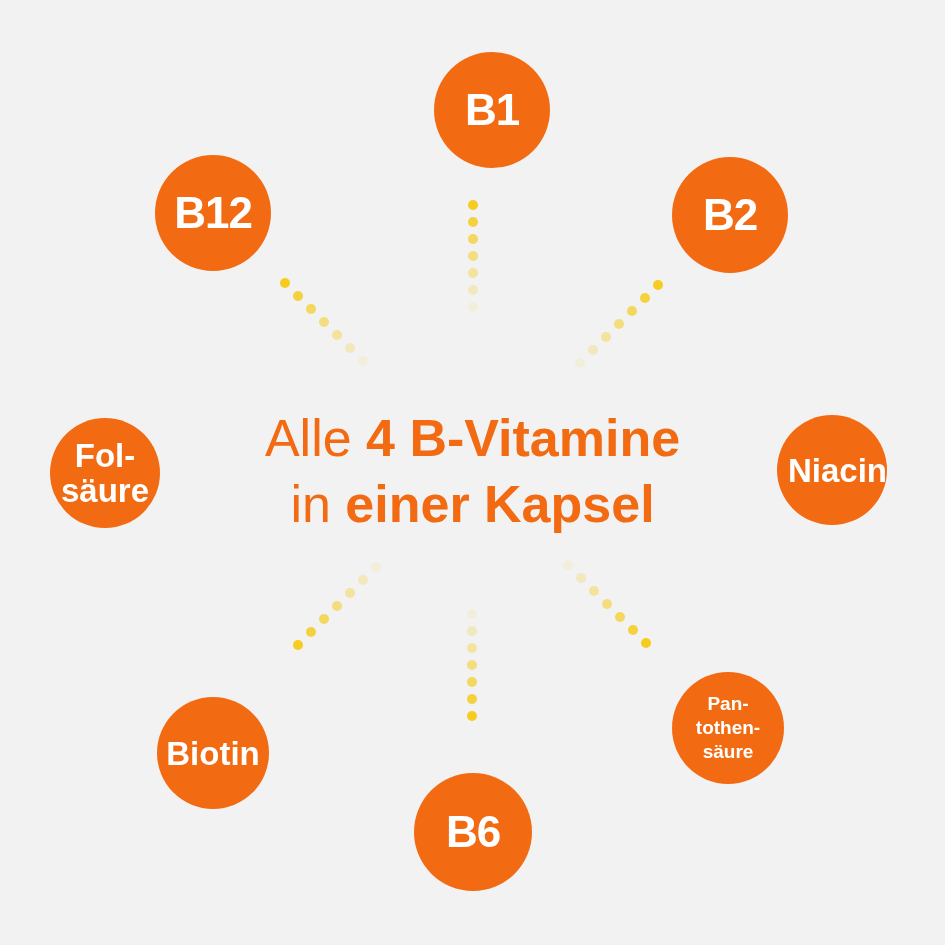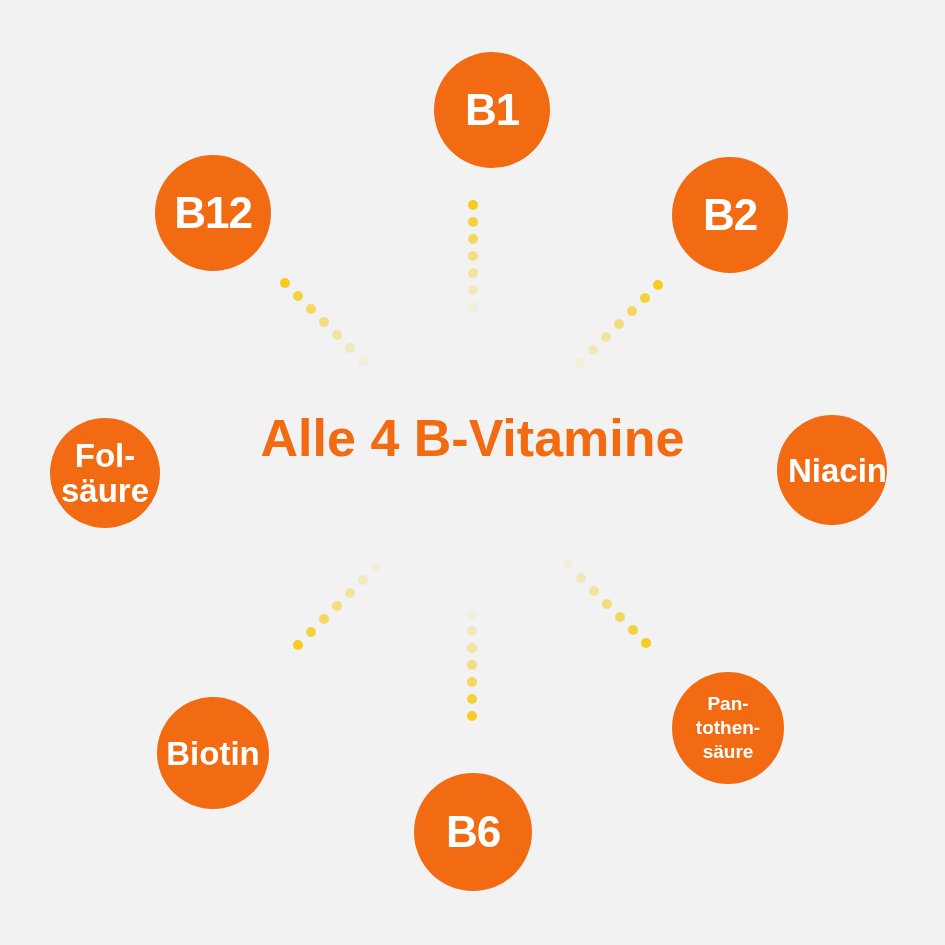--- a/index.html
+++ b/index.html
@@ -8,29 +8,32 @@
   .circle { position:absolute; border-radius:50%; background:#f26a12; color:#fff;
             display:flex; align-items:center; justify-content:center; text-align:center;
             font-weight:bold; box-sizing:border-box; }
   .circle span { display:block; }
   .big { font-size:44px; letter-spacing:-1px; }
   .small { font-size:33px; line-height:35px; }
   .tiny { font-size:19px; line-height:24px; }
   .dot { position:absolute; width:10px; height:10px; border-radius:50%; background:#f5cc1f; }
   .headline { position:absolute; left:0; width:945px; top:405px; text-align:center; color:#f26a12;
               font-size:52px; line-height:66px; }
-  .headline .light { font-weight:bold; }
+  .headline .light { font-weight:normal; }
   .headline .bold { font-weight:bold; }
 </style>
 </head>
 <body>
 
 <div class="headline">
   <div>
     <span class="light">Alle </span><span class="bold">4 B-Vitamine</span>
+  </div>
+  <div>
+    <span class="light">in </span><span class="bold">einer Kapsel</span>
   </div>
 </div>
 
 <div class="circle big" style="left:434px;top:52px;width:116px;height:116px;">
   <span>B1</span>
 </div>
 <div class="circle big" style="left:672px;top:157px;width:116px;height:116px;">
   <span>B2</span>
 </div>
 <div class="circle small" style="left:777px;top:415px;width:110px;height:110px;justify-content:flex-end;">

